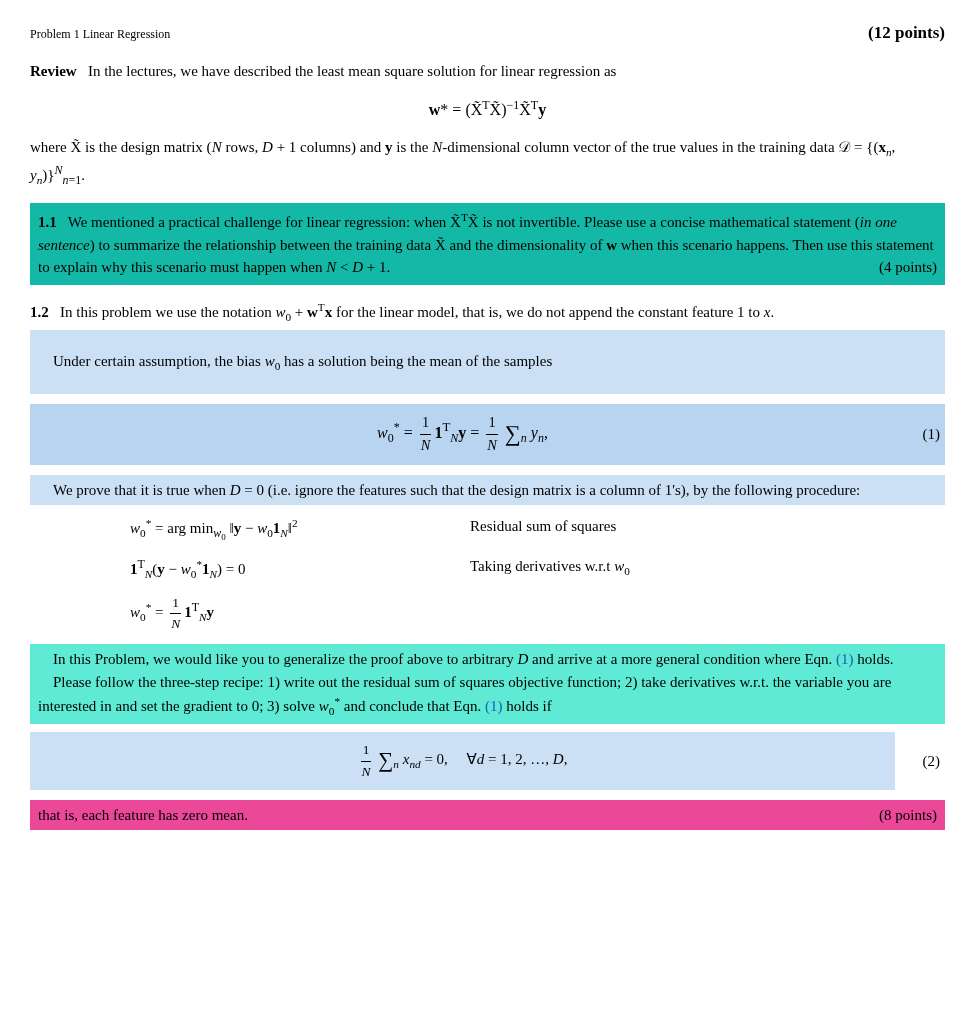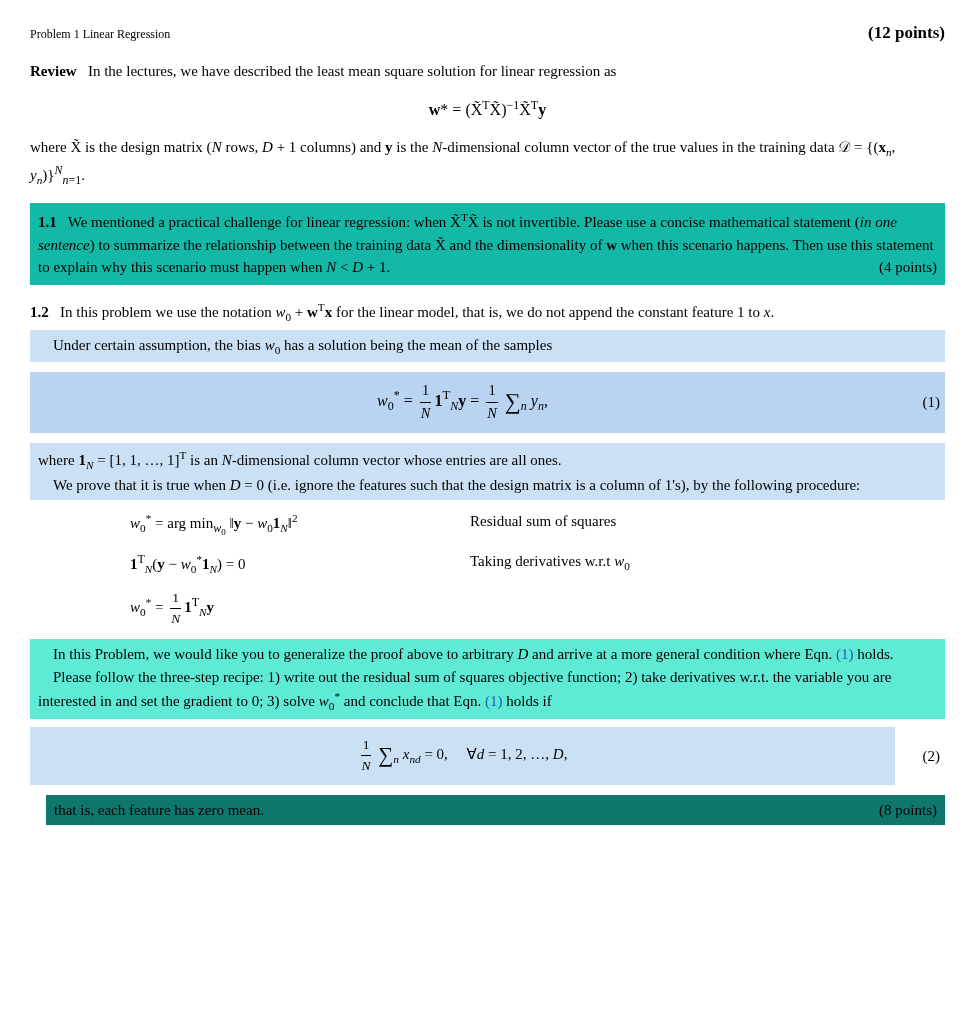--- a/index.html
+++ b/index.html
@@ -70,39 +70,38 @@
     .section-1-1 {
       background-color: #14b8a6;
       padding: 6px 8px;
       margin: 14px 0;
     }
     .section-1-2-header {
       margin: 14px 0 4px 0;
     }
     .section-under {
       background-color: #cce0f5;
-      padding: 4px 8px;
+      padding: 20px 8px;
     }
     .proof-section {
       background-color: #cce0f5;
       padding: 4px 8px;
       margin: 6px 0;
     }
     .generalize-section {
       background-color: #5eead4;
       padding: 4px 8px;
       margin: 6px 0;
     }
     .final-line {
-      background-color: #0f766e;
+      background-color: #ec4899;
       padding: 4px 8px;
       margin-top: 10px;
       display: flex;
       justify-content: space-between;
-      margin-left: 16px;
     }
     .frac {
       display: inline-flex;
       flex-direction: column;
       align-items: center;
       vertical-align: middle;
       margin: 0 2px;
     }
     .frac .num {
       border-bottom: 1px solid #000;
@@ -182,23 +181,20 @@
           </span><b>1</b><span style="vertical-align:super;font-size:0.8em">T</span><sub><i>N</i></sub><b>y</b> = <span class="frac">
             <span class="num">1</span>
             <span class="den"><i>N</i></span>
           </span> <span class="big-sum">∑</span><sub><i>n</i></sub> <i>y</i><sub><i>n</i></sub>,
       </div>
       <div class="equation-number">(1)</div>
     </div>
 
     <div class="proof-section">
       <p>
-        where <b>1</b><sub><i>N</i></sub> = [1, 1, …, 1]<sup>T</sup> is an <i>N</i>-dimensional column vector whose entries are all ones.
-      </p>
-      <p>
         &nbsp;&nbsp;&nbsp;&nbsp;We prove that it is true when <i>D</i> = 0 (i.e. ignore the features such that the design matrix is a column of 1's), by the following procedure:
       </p>
     </div>
 
     <div class="proof-steps">
       <div class="proof-step">
         <div class="proof-step-formula">
           <i>w</i><sub>0</sub><sup>*</sup> = arg min<sub style="font-size:0.8em"><i>w</i><sub>0</sub></sub> ‖<b>y</b> − <i>w</i><sub>0</sub><b>1</b><sub><i>N</i></sub>‖<sup>2</sup>
         </div>
         <div class="proof-step-desc">

